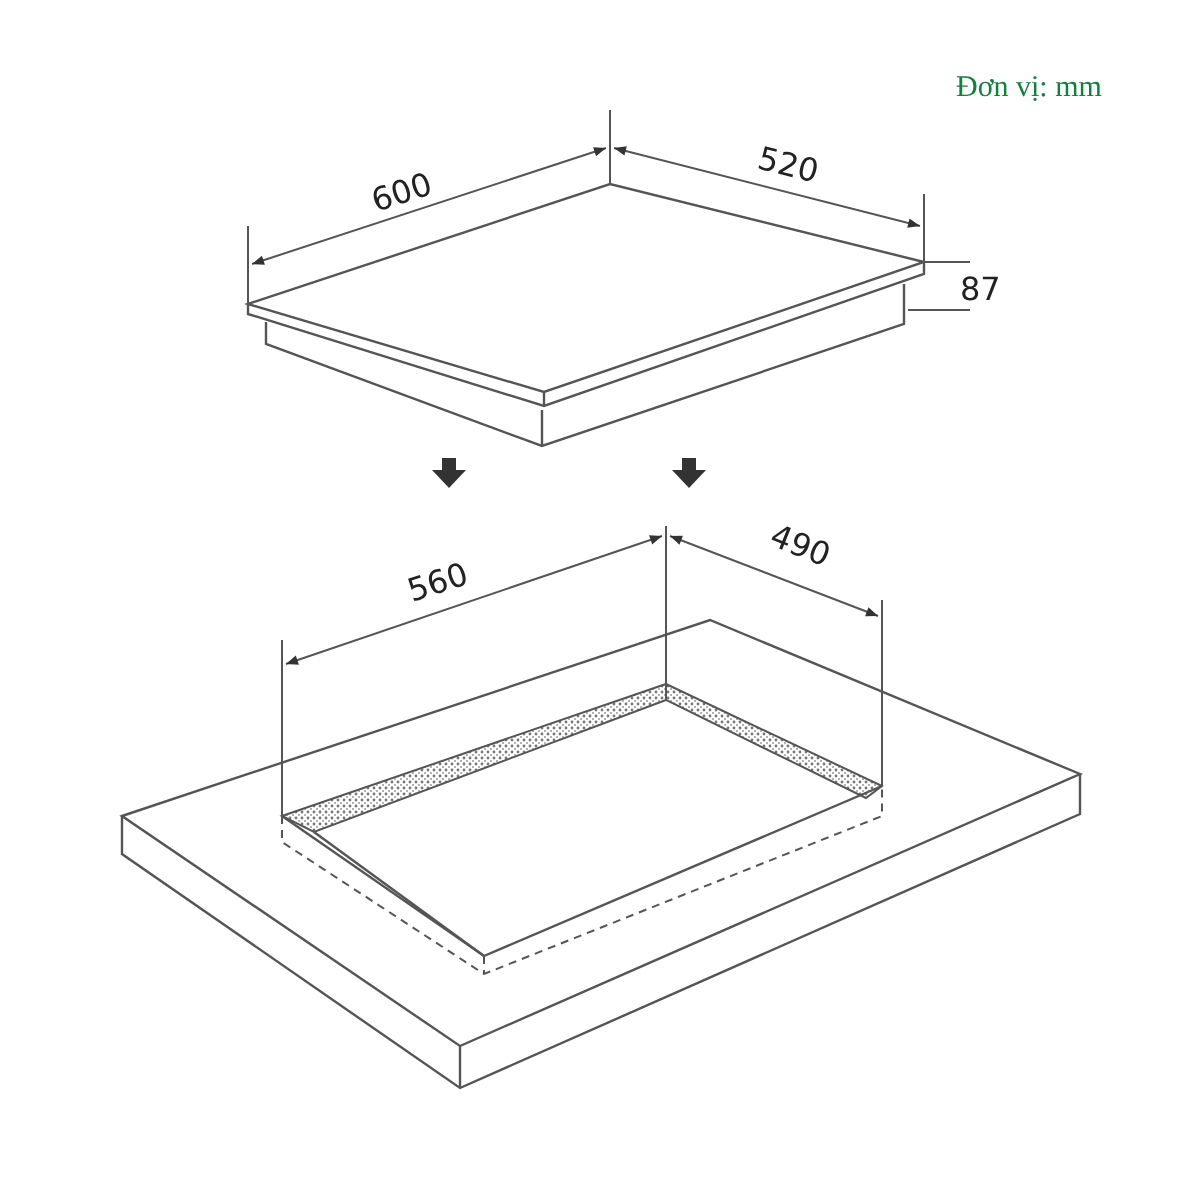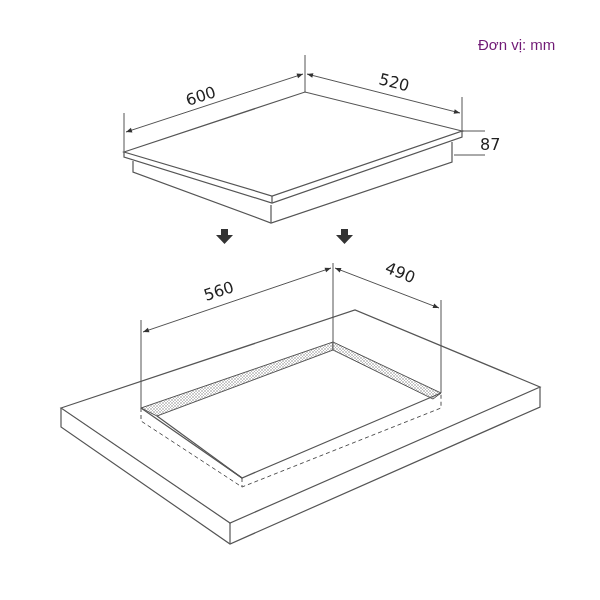--- a/index.html
+++ b/index.html
@@ -1,20 +1,20 @@
 <!DOCTYPE html>
 <html><head>
 <meta charset="utf-8">
 <style>
   html, body { margin: 0; padding: 0; background: #ffffff; }
   body { width: 600px; height: 600px; position: relative; overflow: hidden; }
   #stage { position: absolute; left: 0; top: 0; width: 600px; height: 600px; }
   .unit-label {
     position: absolute; left: 478px; top: 36px;
-    font-family: Liberation Sans, sans-serif; font-size: 15px; color: #701a75;
+    font-family: Liberation Serif, serif; font-size: 15px; color: #15803d;
     white-space: nowrap;
     text-align: center;
   }
   svg text { font-family: "DejaVu Sans", sans-serif; fill: #222; }
   .ln { stroke: #555; stroke-width: 1.2; fill: none; }
   .dim { stroke: #555; stroke-width: 1; fill: none; }
   .dash { stroke: #555; stroke-width: 1; fill: none; stroke-dasharray: 4 3; }
   .arrowhead { fill: #333; }
 </style>
 </head>

